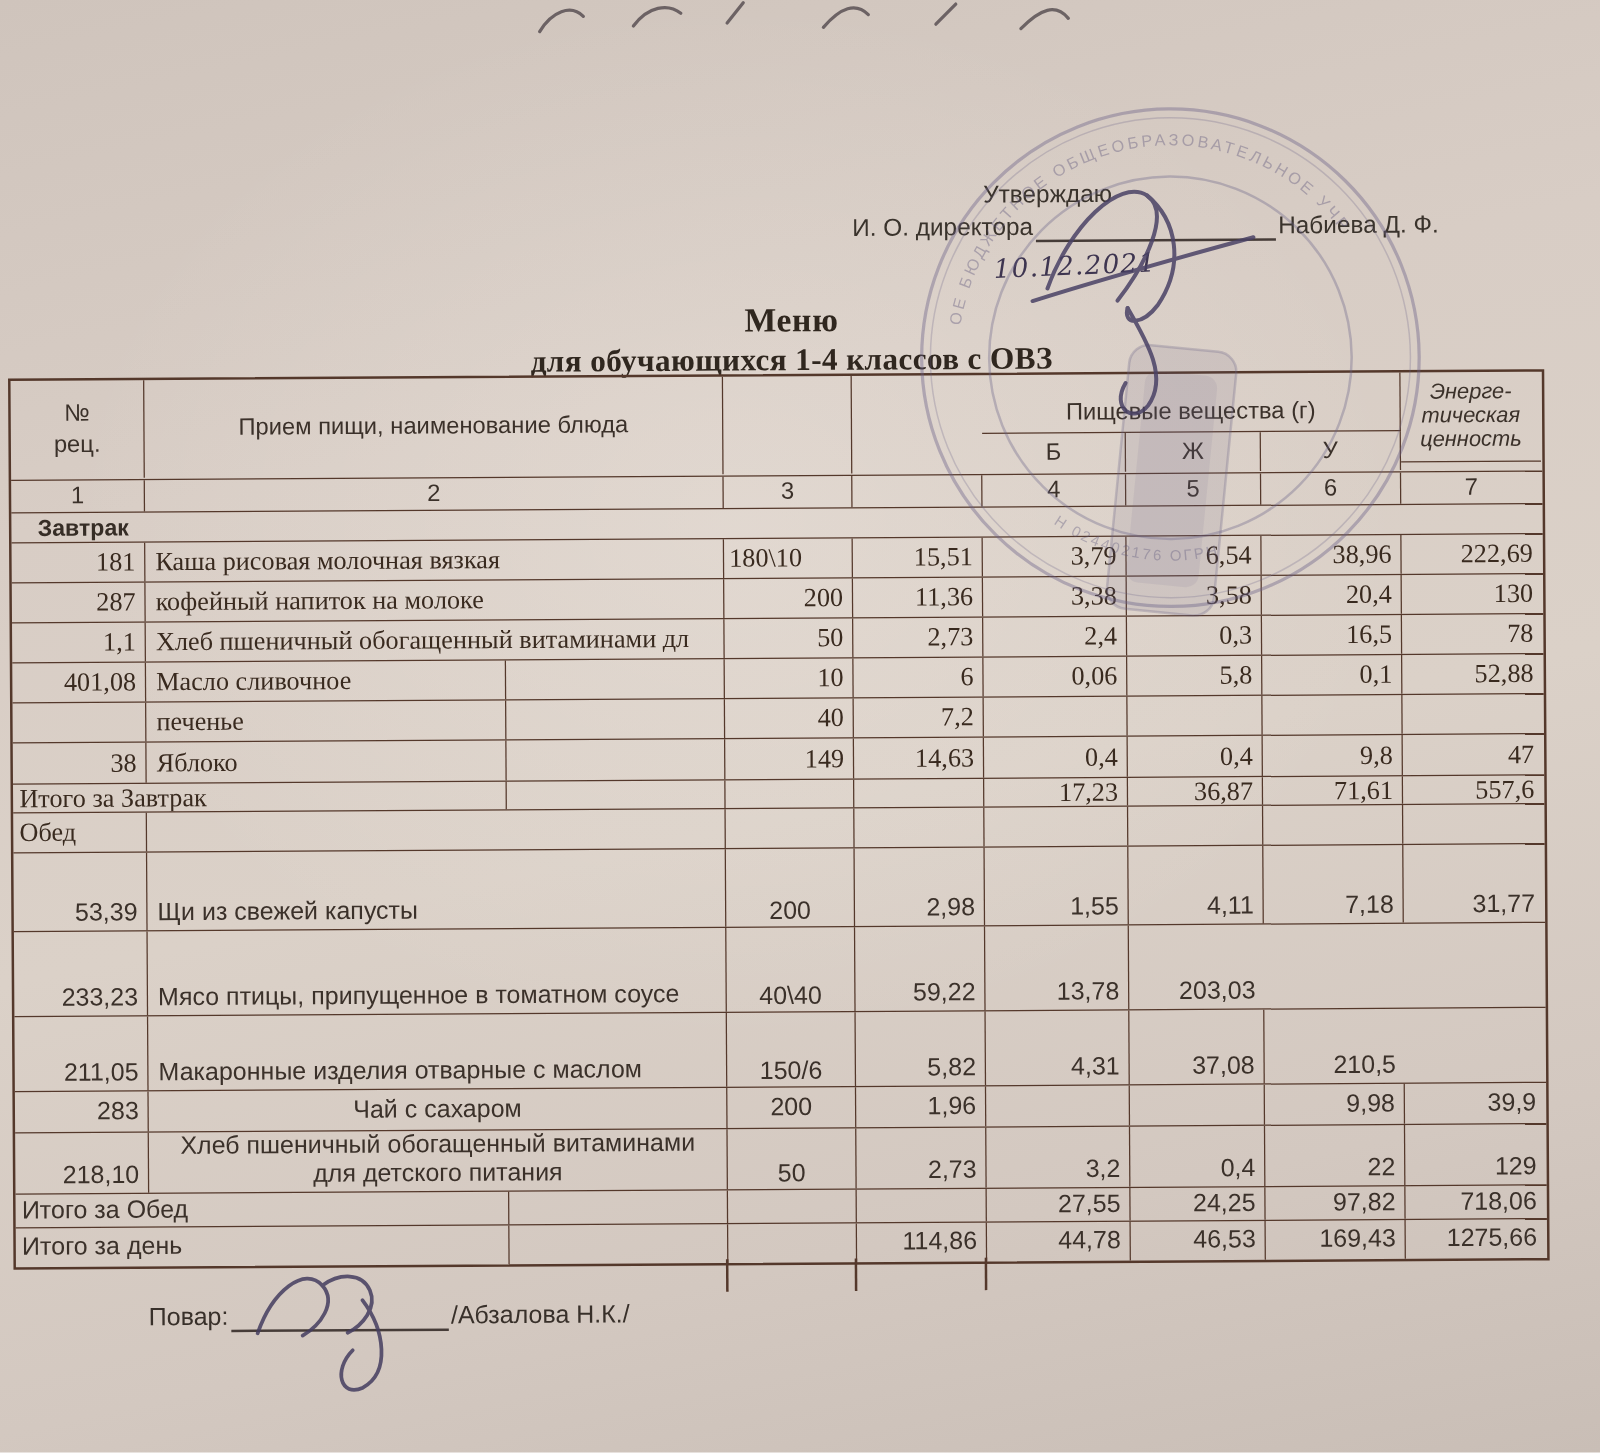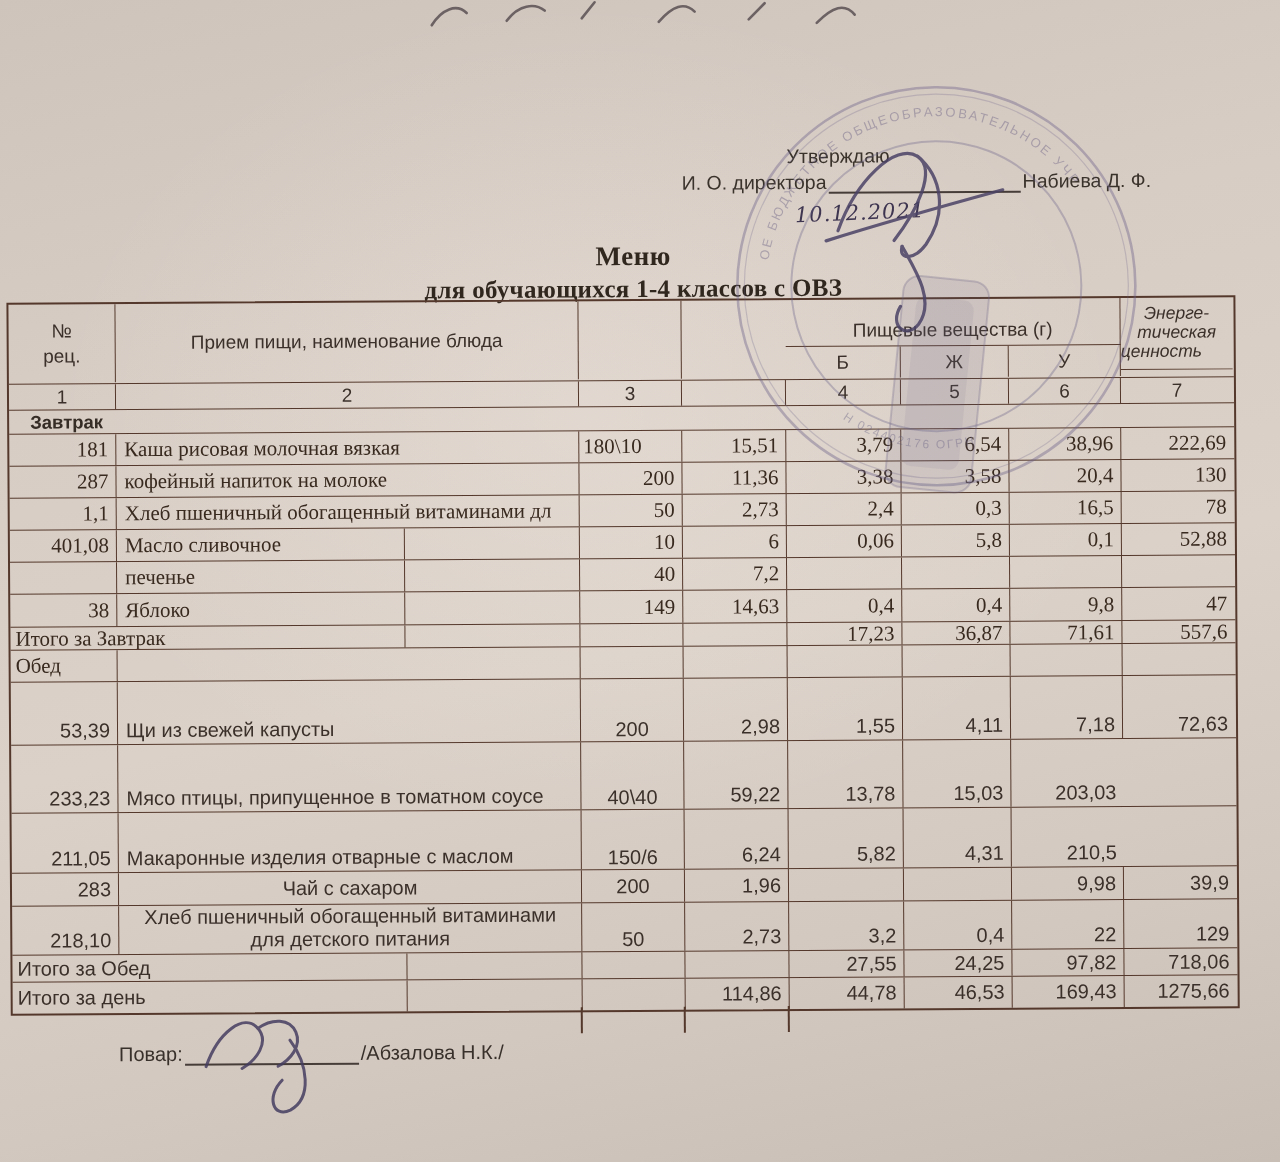--- a/index.html
+++ b/index.html
@@ -35,21 +35,21 @@
             overflow:hidden; white-space:nowrap; font-size:19px; color:#3b312a; }
   .hc{ align-items:center; }
   .hc.last, .tc.last{ border-right:none; }
   .hc-no{ grid-column:1; grid-row:1/3; line-height:25px; }
   .hc-meal{ grid-column:2/4; grid-row:1/3; }
   .hc-c3{ grid-column:4; grid-row:1/3; }
   .hc-price{ grid-column:5; grid-row:1/3; justify-content:flex-end; padding-bottom:8px; }
   .hc-nutr{ grid-column:6/9; grid-row:1; border-bottom:1.6px solid var(--ln); justify-content:flex-end; padding-bottom:4px; }
   .hc-b{ grid-column:6; grid-row:2; } .hc-f{ grid-column:7; grid-row:2; } .hc-u{ grid-column:8; grid-row:2; }
   .hc-energy{ grid-column:9; grid-row:1/3; font-size:17.5px; line-height:19px; justify-content:flex-start; padding-top:6px;font-style:italic; }
-  .hc-energy span:last-child{ border-bottom:1.6px solid var(--ln); width:100%; padding-bottom:8px; }
+  .hc-energy span:last-child{ border-bottom:1.6px solid var(--ln); width:100%; text-align:center; padding-bottom:8px; }
   .nums-row{ height:26px; border-bottom:1.6px solid var(--ln); }
   .nums-row .tc{ align-items:center; }
 
   .trow{ border-bottom:1.6px solid var(--ln); }
   .trow:last-child{ border-bottom:none; }
   .f-serif .tc{ font-family:"Liberation Serif", serif; font-size:21px; color:#392a1f; }
   .f-sans .tc{ font-family:"Liberation Sans", sans-serif; font-size:20px; color:#3b312a; }
   .vb .tc{ justify-content:flex-end; padding-bottom:2px; }
   .tc.num, .tc.price, .tc.v, .tc.portion{ align-items:flex-end; padding-right:7px; }
   .tc.name{ align-items:flex-start; padding-left:8px; }
@@ -213,38 +213,37 @@
           <div class="tc v last"></div>
         </div>
         <div class="trow f-sans vb" style="height: 63px;">
           <div class="tc num">53,39</div>
           <div class="tc name" style="grid-column: 2 / 4;">Щи из свежей капусты</div>
           <div class="tc portion al-center">200</div>
           <div class="tc price">2,98</div>
           <div class="tc v">1,55</div>
           <div class="tc v">4,11</div>
           <div class="tc v">7,18</div>
-          <div class="tc v last">72,63</div>
+          <div class="tc v last">31,77</div>
         </div>
         <div class="trow f-sans vb" style="height: 68px;">
           <div class="tc num">233,23</div>
           <div class="tc name" style="grid-column: 2 / 4;">Мясо птицы, припущенное в томатном соусе</div>
           <div class="tc portion al-center">40\40</div>
           <div class="tc price">59,22</div>
           <div class="tc v">13,78</div>
-          <div class="tc v">15,03</div>
           <div class="tc v last">203,03</div>
         </div>
         <div class="trow f-sans vb" style="height: 60px;">
           <div class="tc num">211,05</div>
           <div class="tc name" style="grid-column: 2 / 4;">Макаронные изделия отварные с маслом</div>
           <div class="tc portion al-center">150/6</div>
-          <div class="tc price">6,24</div>
           <div class="tc v">5,82</div>
           <div class="tc v">4,31</div>
+          <div class="tc v">37,08</div>
           <div class="tc v last">210,5</div>
         </div>
         <div class="trow f-sans" style="height: 33px;">
           <div class="tc num">283</div>
           <div class="tc name ctr" style="grid-column: 2 / 4;">Чай с сахаром</div>
           <div class="tc portion al-center">200</div>
           <div class="tc price">1,96</div>
           <div class="tc v"></div>
           <div class="tc v"></div>
           <div class="tc v">9,98</div>

